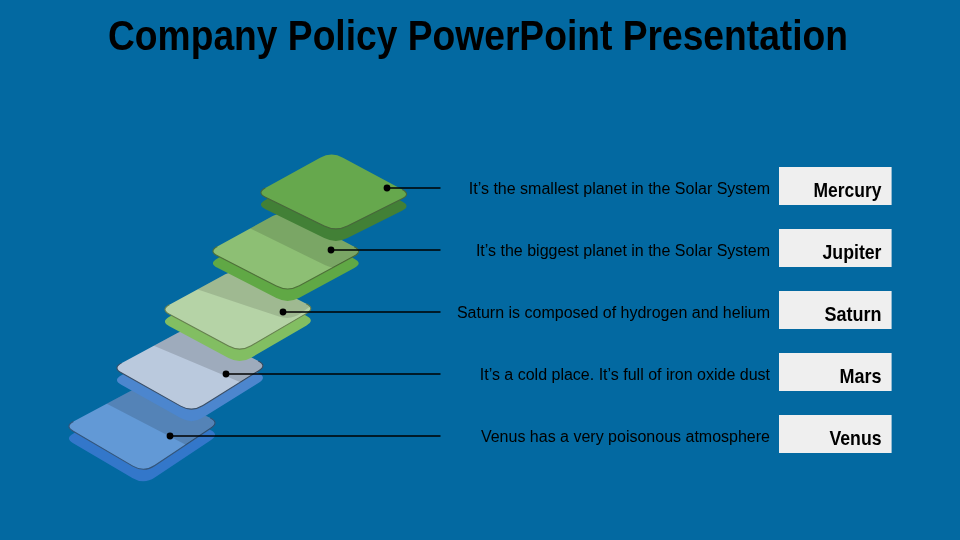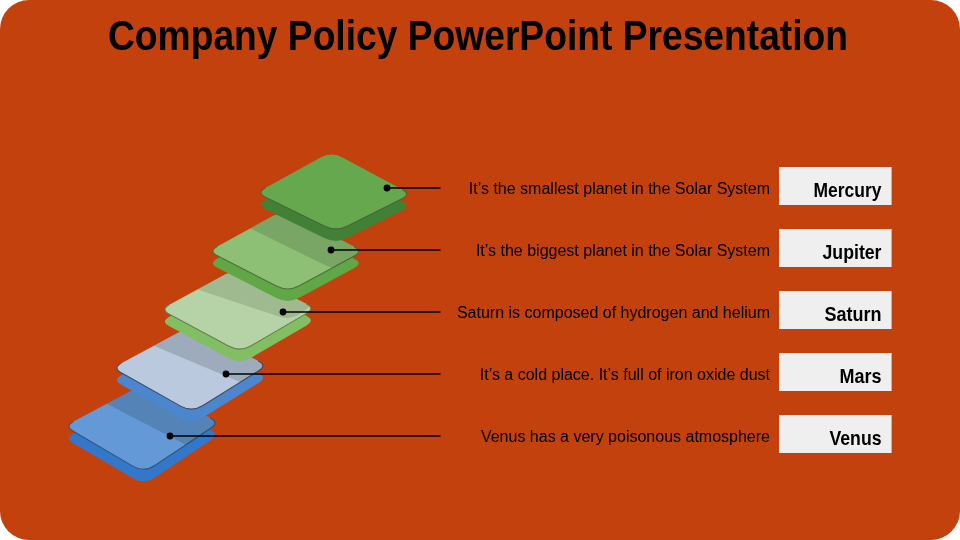--- a/index.html
+++ b/index.html
@@ -1,17 +1,17 @@
 <!DOCTYPE html>
 <html><head>
 <meta charset="utf-8">
 <style>
   html,body{margin:0;padding:0;background:#ffffff;}
-  .page{position:relative;width:960px;height:540px;background:#c2410c;overflow:hidden;
-        font-family:"Liberation Sans", sans-serif;border-radius:29px;}
+  .page{position:relative;width:960px;height:540px;background:#0369a1;overflow:hidden;
+        font-family:"Liberation Sans", sans-serif;}
 </style>
 </head>
 <body>
 <div class="page">
 <svg width="960" height="540" viewBox="0 0 960 540" xmlns="http://www.w3.org/2000/svg">
 <defs>
 <clipPath id="clip0">
           <path d="M 130.54 390.93 Q 142.00 384.80 153.69 390.48 L 210.41 418.03 Q 219.40 422.40 211.08 427.95 L 154.81 465.49 Q 144.00 472.70 132.78 466.13 L 73.23 431.25 Q 64.60 426.20 73.42 421.48 Z"></path>
         </clipPath>
 <clipPath id="clip1">

